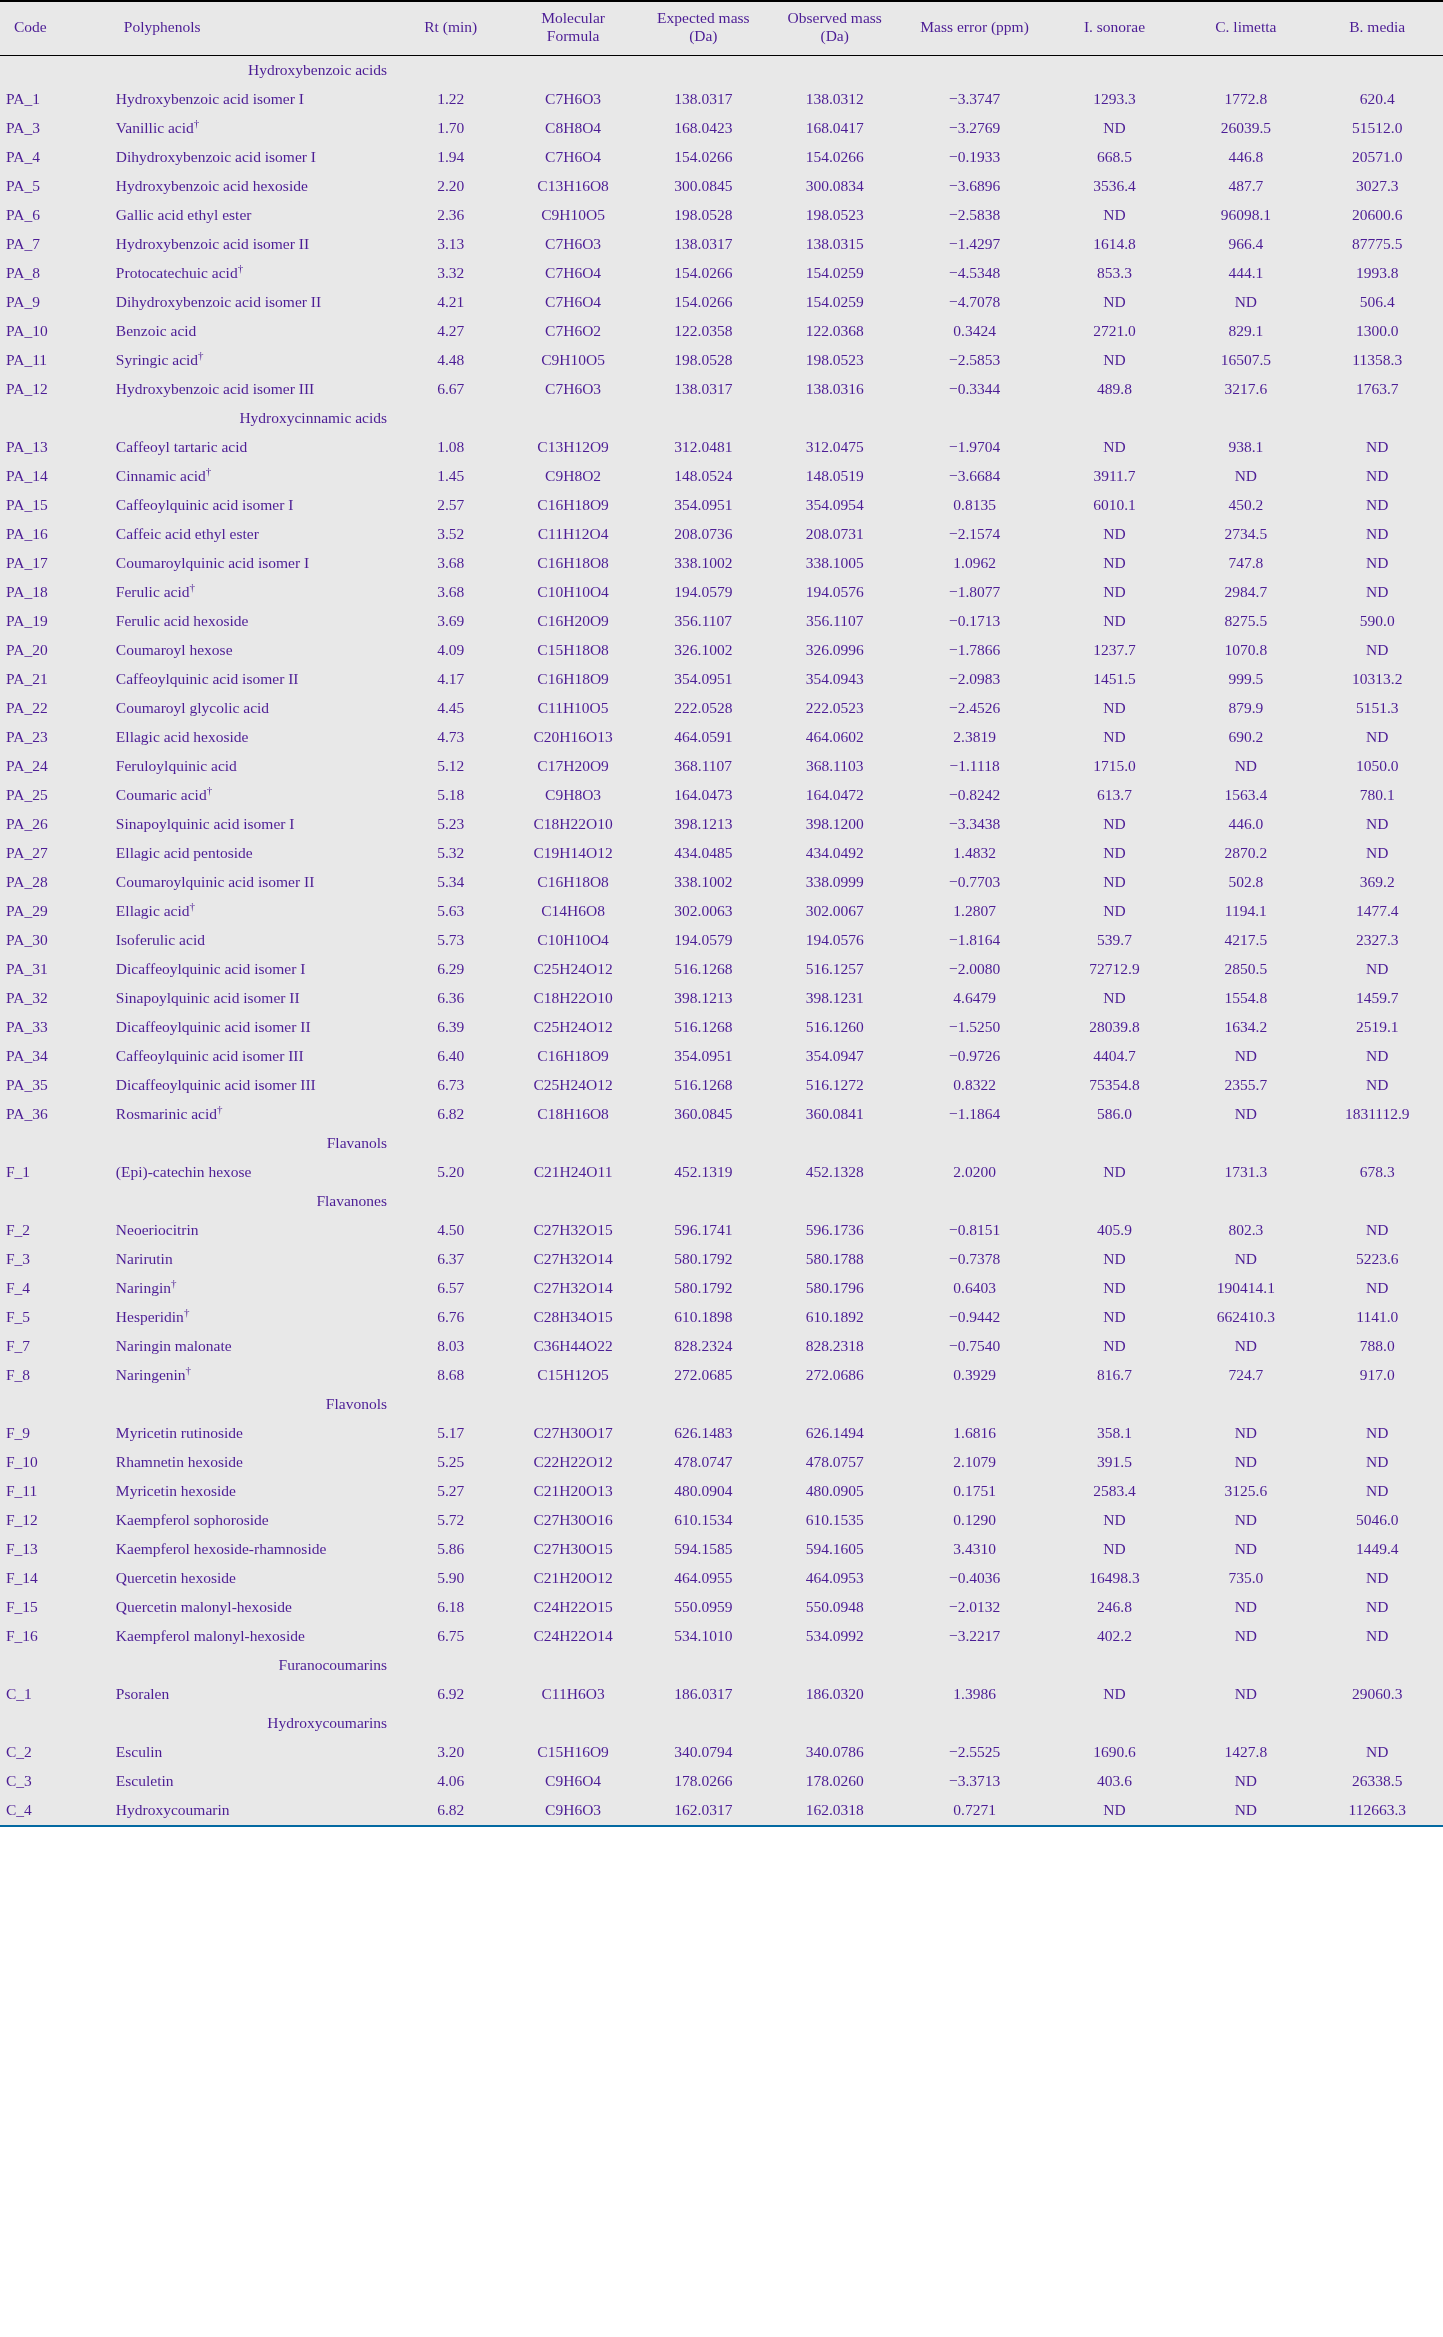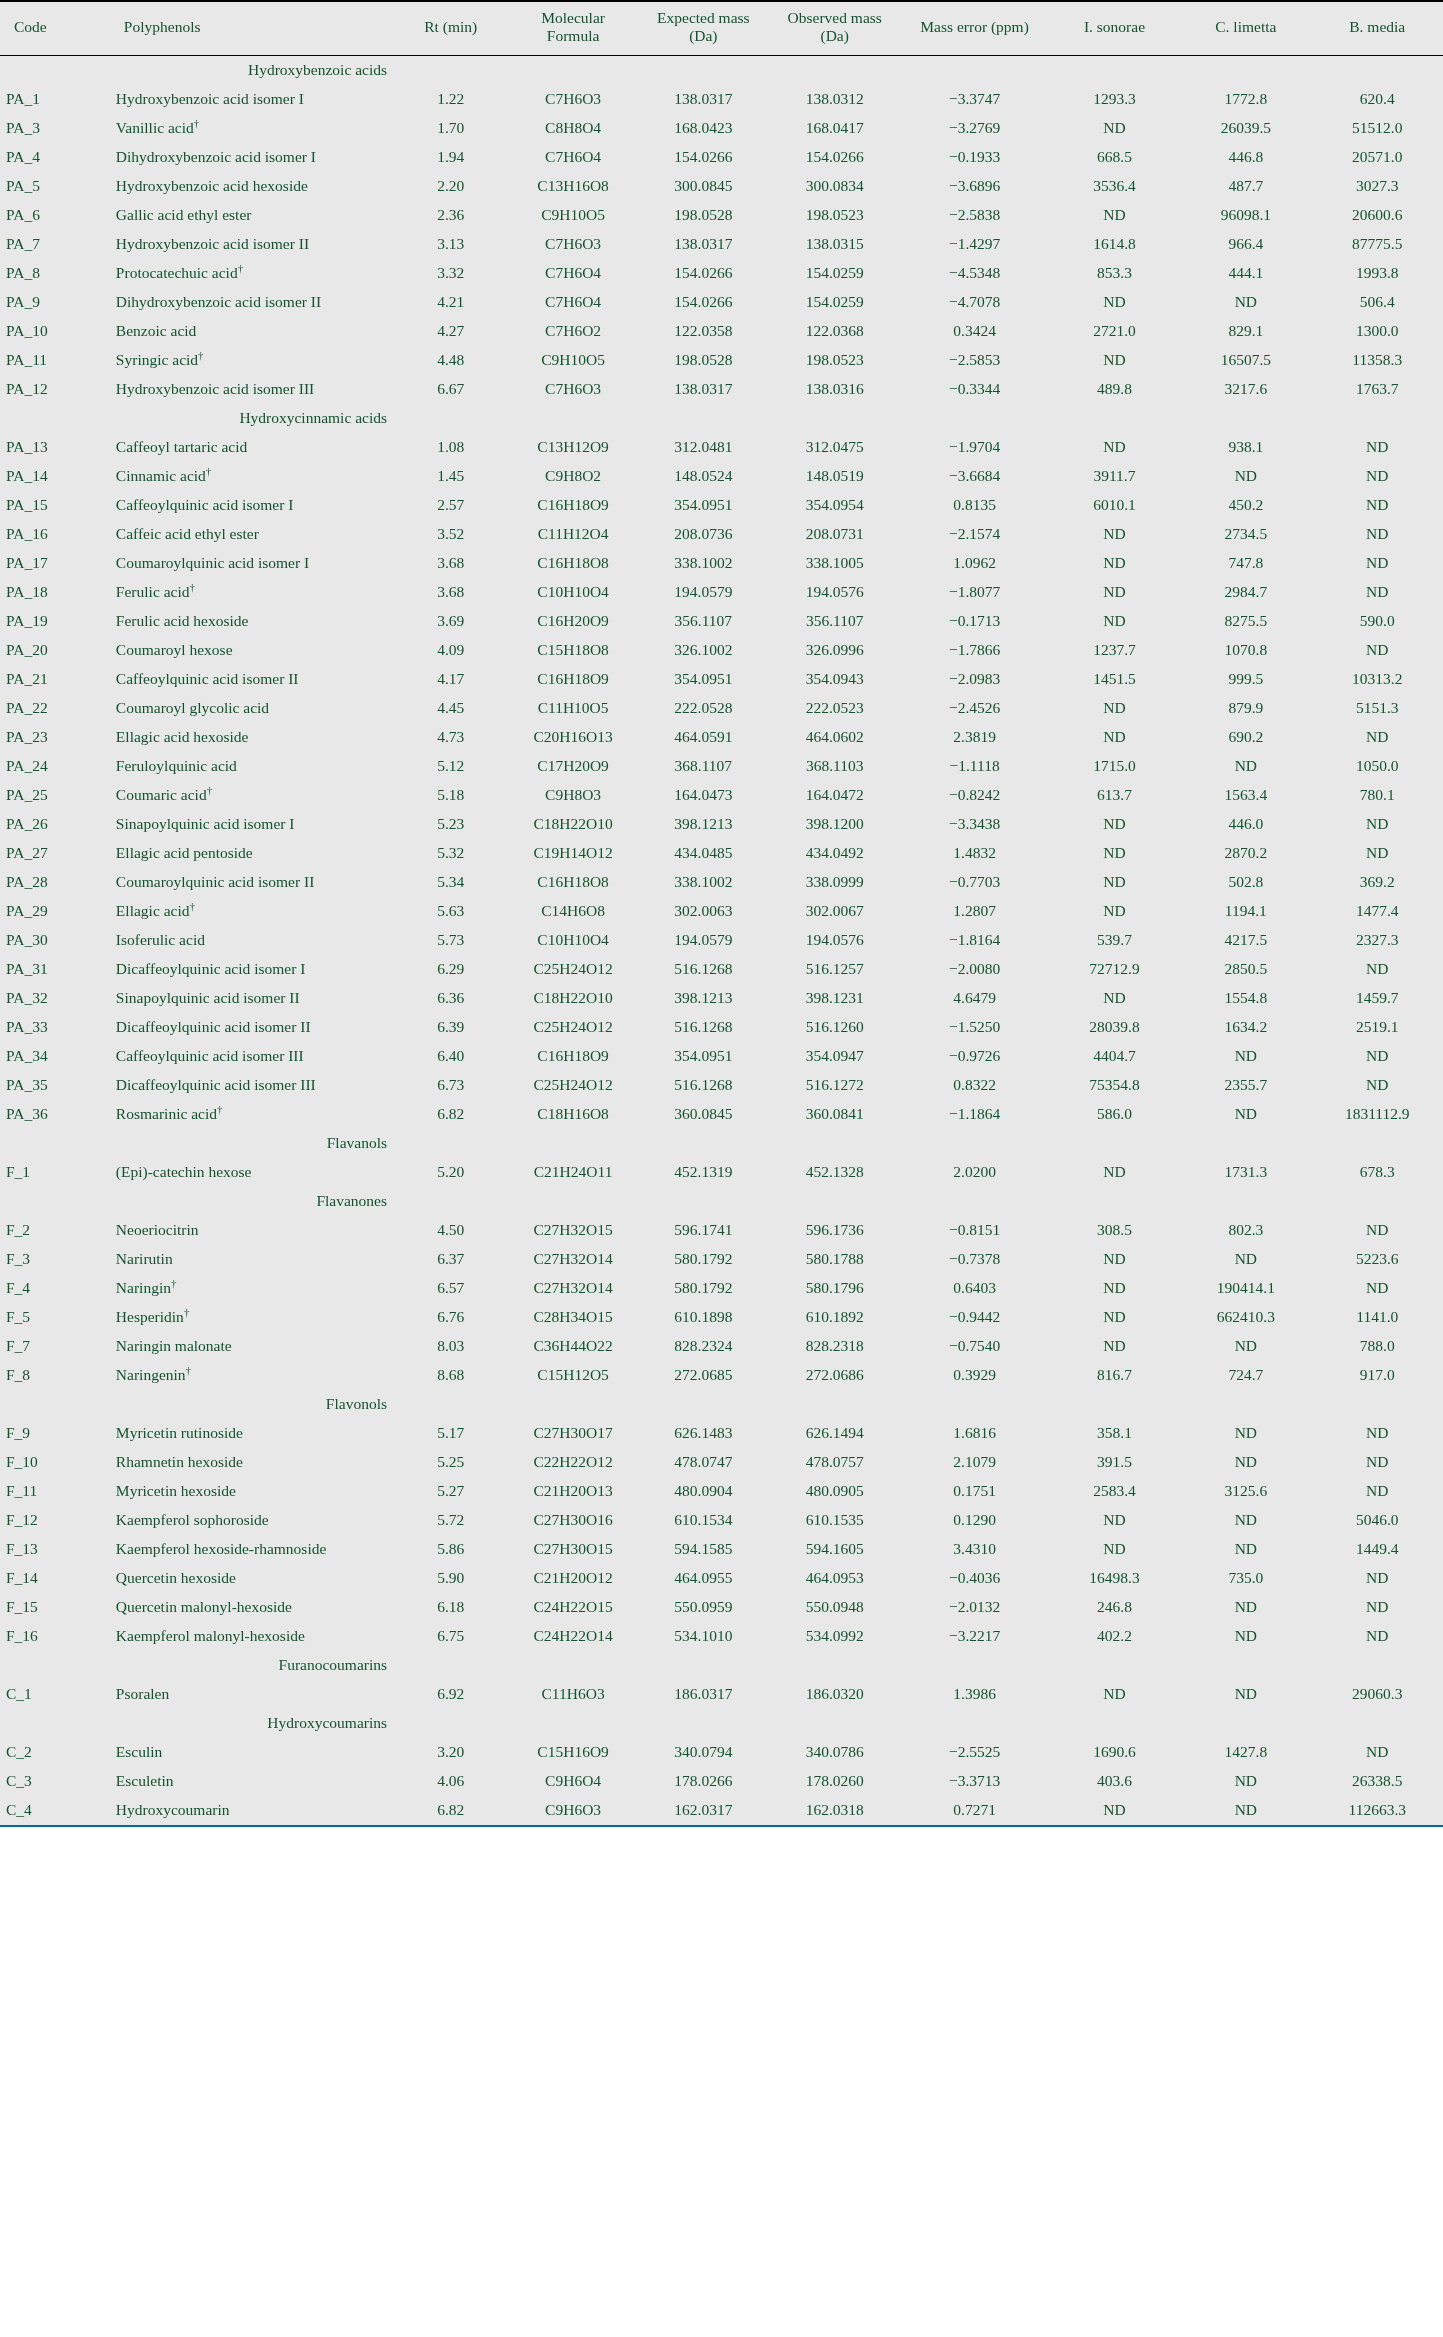--- a/index.html
+++ b/index.html
@@ -17,21 +17,21 @@
     width: 1443px;
     padding: 0;
     box-sizing: border-box;
   }
   table.poly {
     border-collapse: collapse;
     width: 1443px;
     table-layout: fixed;
     background: #e8e8e8;
     font-size: 15.5px;
-    color: #14532d;
+    color: #4c1d95;
   }
   table.poly thead th {
     background: #e8e8e8;
     border-top: 2px solid #000000;
     border-bottom: 1.5px solid #000000;
     font-weight: normal;
     font-size: 15.5px;
     padding: 7px 6px 9px 6px;
     vertical-align: middle;
     line-height: 1.18;
@@ -598,21 +598,21 @@
           <td class="num"></td>
         </tr>
         <tr>
           <td class="code">F_2</td>
           <td class="name">Neoeriocitrin</td>
           <td class="num">4.50</td>
           <td class="num">C27H32O15</td>
           <td class="num">596.1741</td>
           <td class="num">596.1736</td>
           <td class="num">−0.8151</td>
-          <td class="num">308.5</td>
+          <td class="num">405.9</td>
           <td class="num">802.3</td>
           <td class="num">ND</td>
         </tr>
         <tr>
           <td class="code">F_3</td>
           <td class="name">Narirutin</td>
           <td class="num">6.37</td>
           <td class="num">C27H32O14</td>
           <td class="num">580.1792</td>
           <td class="num">580.1788</td>

